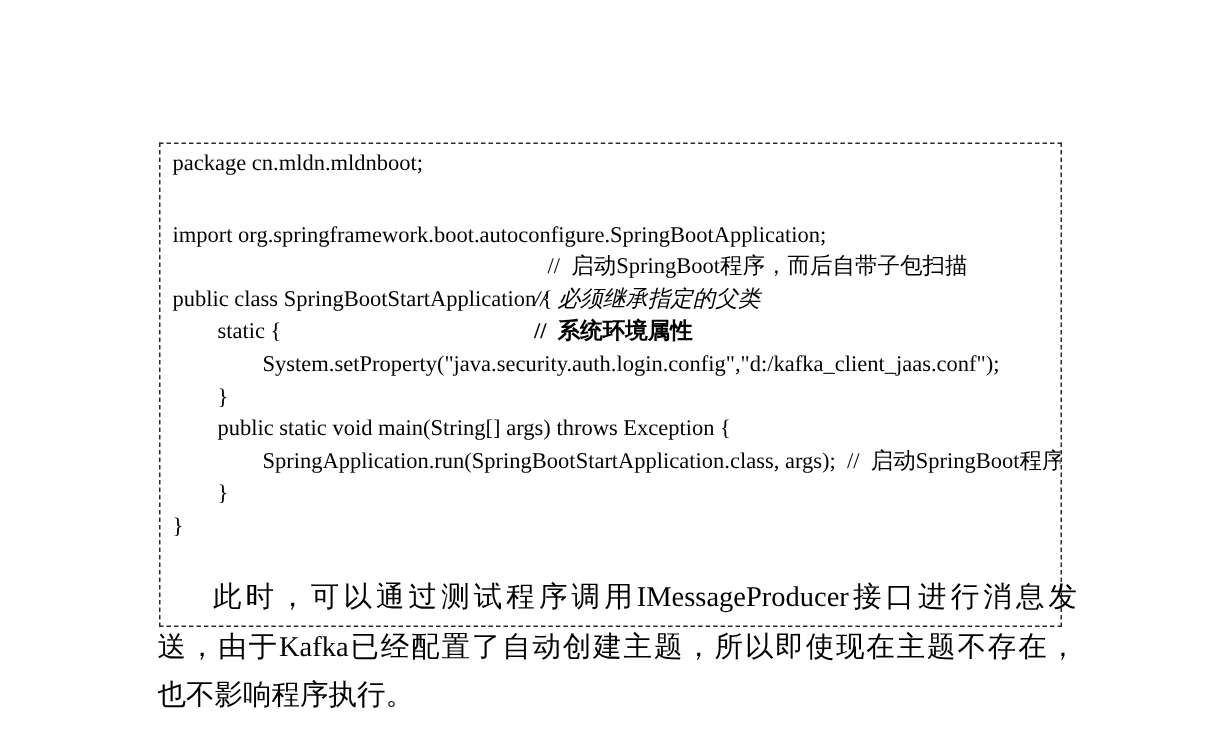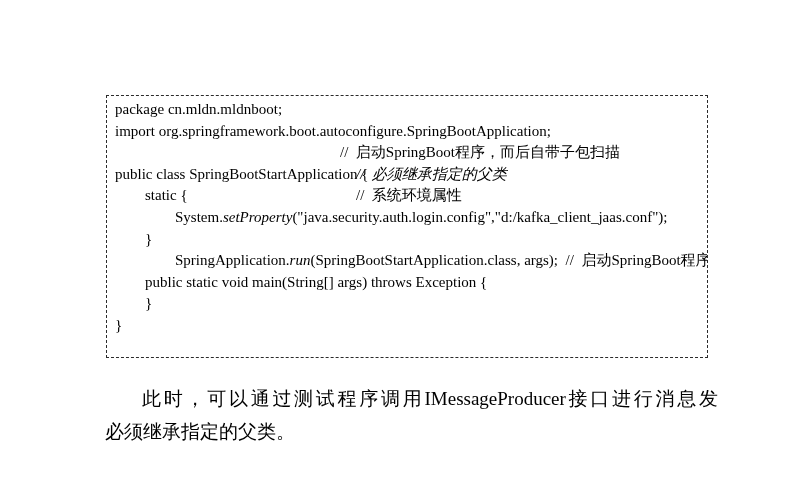--- a/index.html
+++ b/index.html
@@ -10,35 +10,35 @@
     background: #ffffff;
     overflow: hidden;
     font-family: "Liberation Serif", "DejaVu Serif", serif;
     color: #000000;
   }
   .code-box {
     position: absolute;
     left: 106px;
     top: 95px;
     width: 602px;
-    height: 263px;
+    height: 323px;
     box-sizing: border-box;
     border: 1px dashed #2b2b2b;
     padding: 3px 4px 0 8px;
     font-family: "Liberation Serif", "DejaVu Serif", serif;
     font-size: 15px;
     overflow: hidden;
   }
   .code-line {
     position: relative;
     height: 21.6px;
     line-height: 21.6px;
     white-space: pre;
   }
-  .code-line .it { font-style: italic; }
+  .code-line .it { }
   .aligned-cmt {
     position: absolute;
     top: 0;
     white-space: pre;
   }
   .para {
     position: absolute;
     left: 105px;
     top: 383px;
     width: 613px;
@@ -53,30 +53,31 @@
   }
   .para-line.first { text-indent: 37px; }
 </style>
 </head>
 <body>
 
 <div class="page">
 
   <div class="code-box">
       <div class="code-line" style="padding-left: 0px;"><span>package cn.mldn.mldnboot;</span></div>
-      <div class="code-line" style="padding-left: 0px;"><span>import org.springframework.boot.autoconfigure.SpringBootApplication;</span></div>
-      <div class="code-line" style="padding-left: 0px;"><span class="aligned-cmt" style="left: 225px;">//  启动SpringBoot程序，而后自带子包扫描</span></div>
+      <div class="code-line" style="padding-left: 0px; margin-top: 26px;"><span>import org.springframework.boot.autoconfigure.SpringBootApplication;</span></div>
+      <div class="code-line" style="padding-left: 0px;"><span class="aligned-cmt" style="left: 250px;">//  启动SpringBoot程序，而后自带子包扫描</span></div>
       <div class="code-line" style="padding-left: 0px;"><span>public class SpringBootStartApplication {</span><span class="aligned-cmt" style="left: 241px; font-style: italic;">//  必须继承指定的父类</span></div>
-      <div class="code-line" style="padding-left: 30px;"><span>static {</span><span class="aligned-cmt" style="left: 241px;">//  系统环境属性</span></div>
+      <div class="code-line" style="padding-left: 30px;"><span>static {</span><span class="aligned-cmt" style="left: 241px; font-weight: bold;">//  系统环境属性</span></div>
       <div class="code-line" style="padding-left: 60px;"><span>System.</span><span class="it">setProperty</span><span>("java.security.auth.login.config","d:/kafka_client_jaas.conf");</span></div>
       <div class="code-line" style="padding-left: 30px;"><span>}</span></div>
+      <div class="code-line" style="padding-left: 30px;"><span>public static void main(String[] args) throws Exception {</span></div>
       <div class="code-line" style="padding-left: 60px;"><span>SpringApplication.</span><span class="it">run</span><span>(SpringBootStartApplication.class, args);</span><span>  //  启动SpringBoot程序</span></div>
-      <div class="code-line" style="padding-left: 30px;"><span>public static void main(String[] args) throws Exception {</span></div>
       <div class="code-line" style="padding-left: 30px;"><span>}</span></div>
       <div class="code-line" style="padding-left: 0px;"><span>}</span></div>
     </div>
 
   <div class="para">
     <div class="para-line first justify">此时，可以通过测试程序调用IMessageProducer接口进行消息发</div>
-    <div class="para-line">必须继承指定的父类。</div>
+    <div class="para-line justify">送，由于Kafka已经配置了自动创建主题，所以即使现在主题不存在，</div>
+    <div class="para-line">也不影响程序执行。</div>
   </div>
 
 </div>
 
 </body></html>

